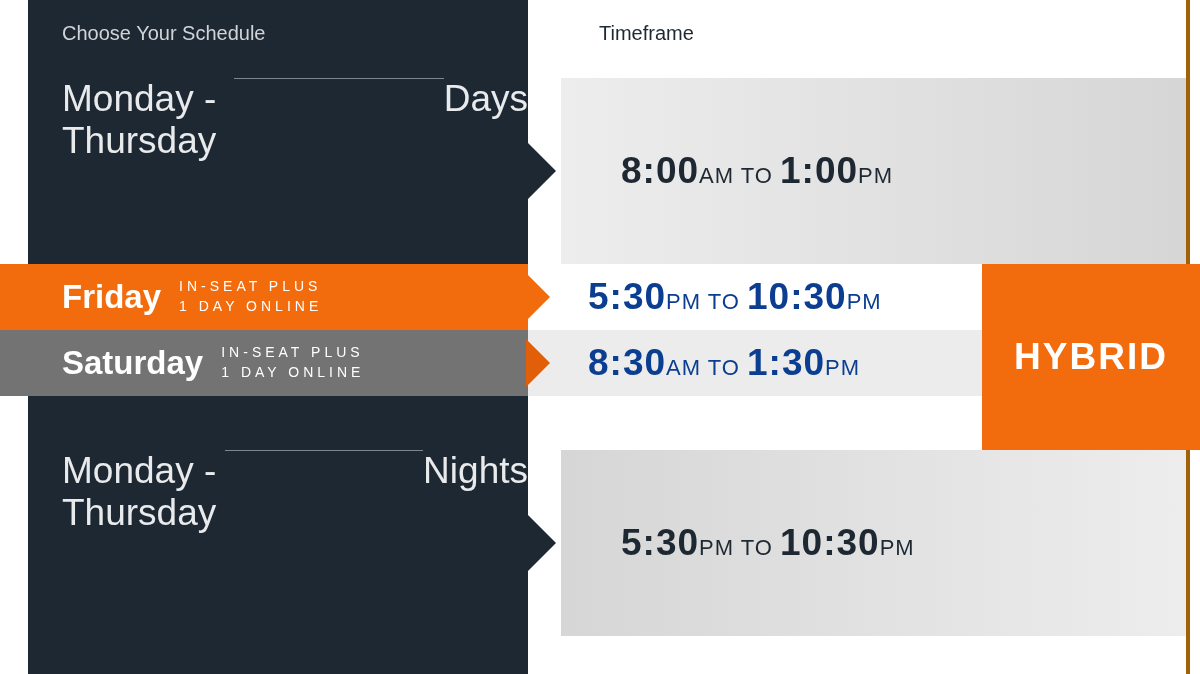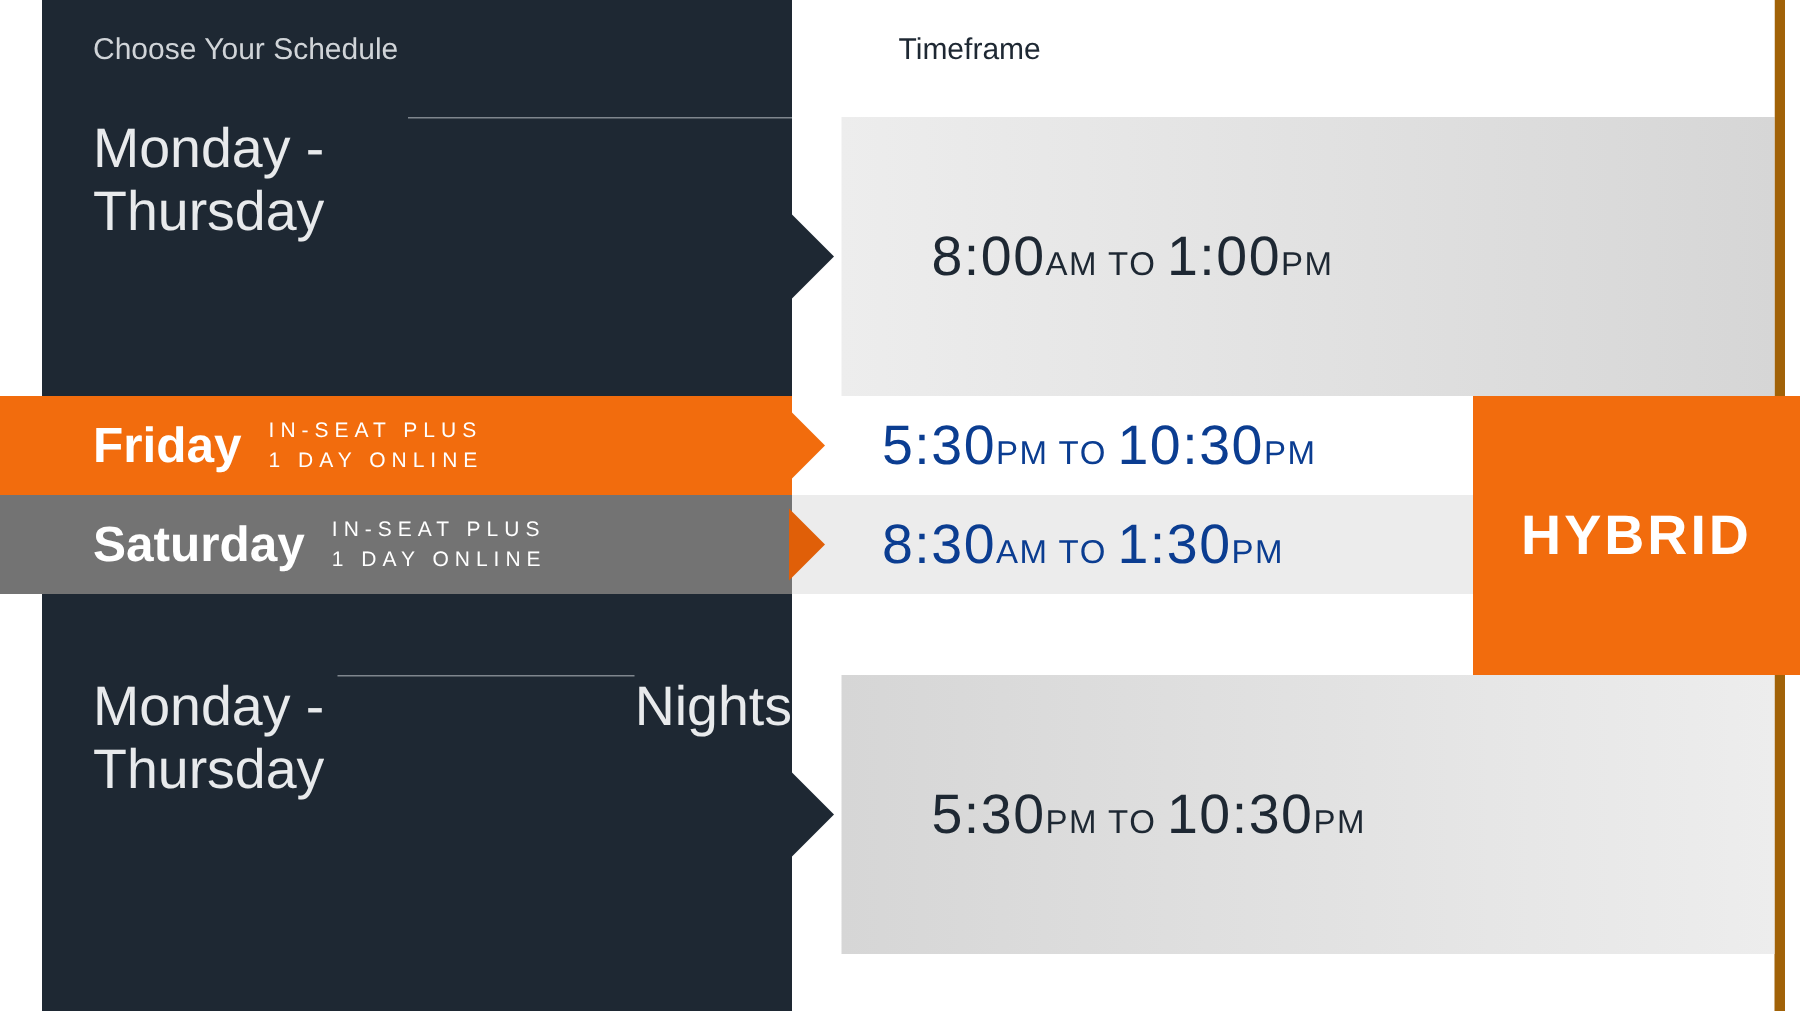--- a/index.html
+++ b/index.html
@@ -20,21 +20,21 @@
     gap: 33px;
   }
   .left-col {
     width: 500px;
     background: #1e2833;
     position: relative;
   }
   .right-col {
     flex: 1;
     position: relative;
-    border-right: 7px solid #a16207;
+    border-right: 4px solid #a16207;
   }
   .header-left {
     color: #d0d4d8;
     font-size: 20px;
     padding: 22px 0 0 34px;
     height: 78px;
   }
   .header-right {
     color: #1e2833;
     font-size: 20px;
@@ -90,21 +90,21 @@
     color: #e8eaec;
     font-size: 37px;
     font-weight: 400;
   }
   .time-block {
     color: #1e2833;
     font-size: 32px;
     font-weight: 400;
     letter-spacing: 1px;
   }
-  .time-big { font-size: 37px; }
+  .time-big { font-size: 37px; font-weight: bold; }
   .time-sm { font-size: 22px; }
   .time-blue .time-big, .time-blue .time-sm { color: #0b3d91; }
   .bg-grad-1 { background: linear-gradient(to right, #ededed, #d6d6d6); }
   .bg-grad-2 { background: linear-gradient(to right, #d6d6d6, #ededed); }
 
   
   .hybrid-wrap {
     position: absolute;
     left: 0;
     right: 0;
@@ -181,20 +181,21 @@
 
 <div class="container">
 
   <div class="left-col">
     <div class="header-left">Choose Your Schedule</div>
 
     <div class="row" style="height:186px;">
       <div class="row-left">
         <div class="day-range">Monday - Thursday</div>
         <div class="divider"></div>
+        <div class="period">Days</div>
       </div>
     </div>
 
     <div style="height:186px;"></div>
 
     <div class="row" style="height:186px;">
       <div class="row-left">
         <div class="day-range">Monday - Thursday</div>
         <div class="divider"></div>
         <div class="period">Nights</div>

